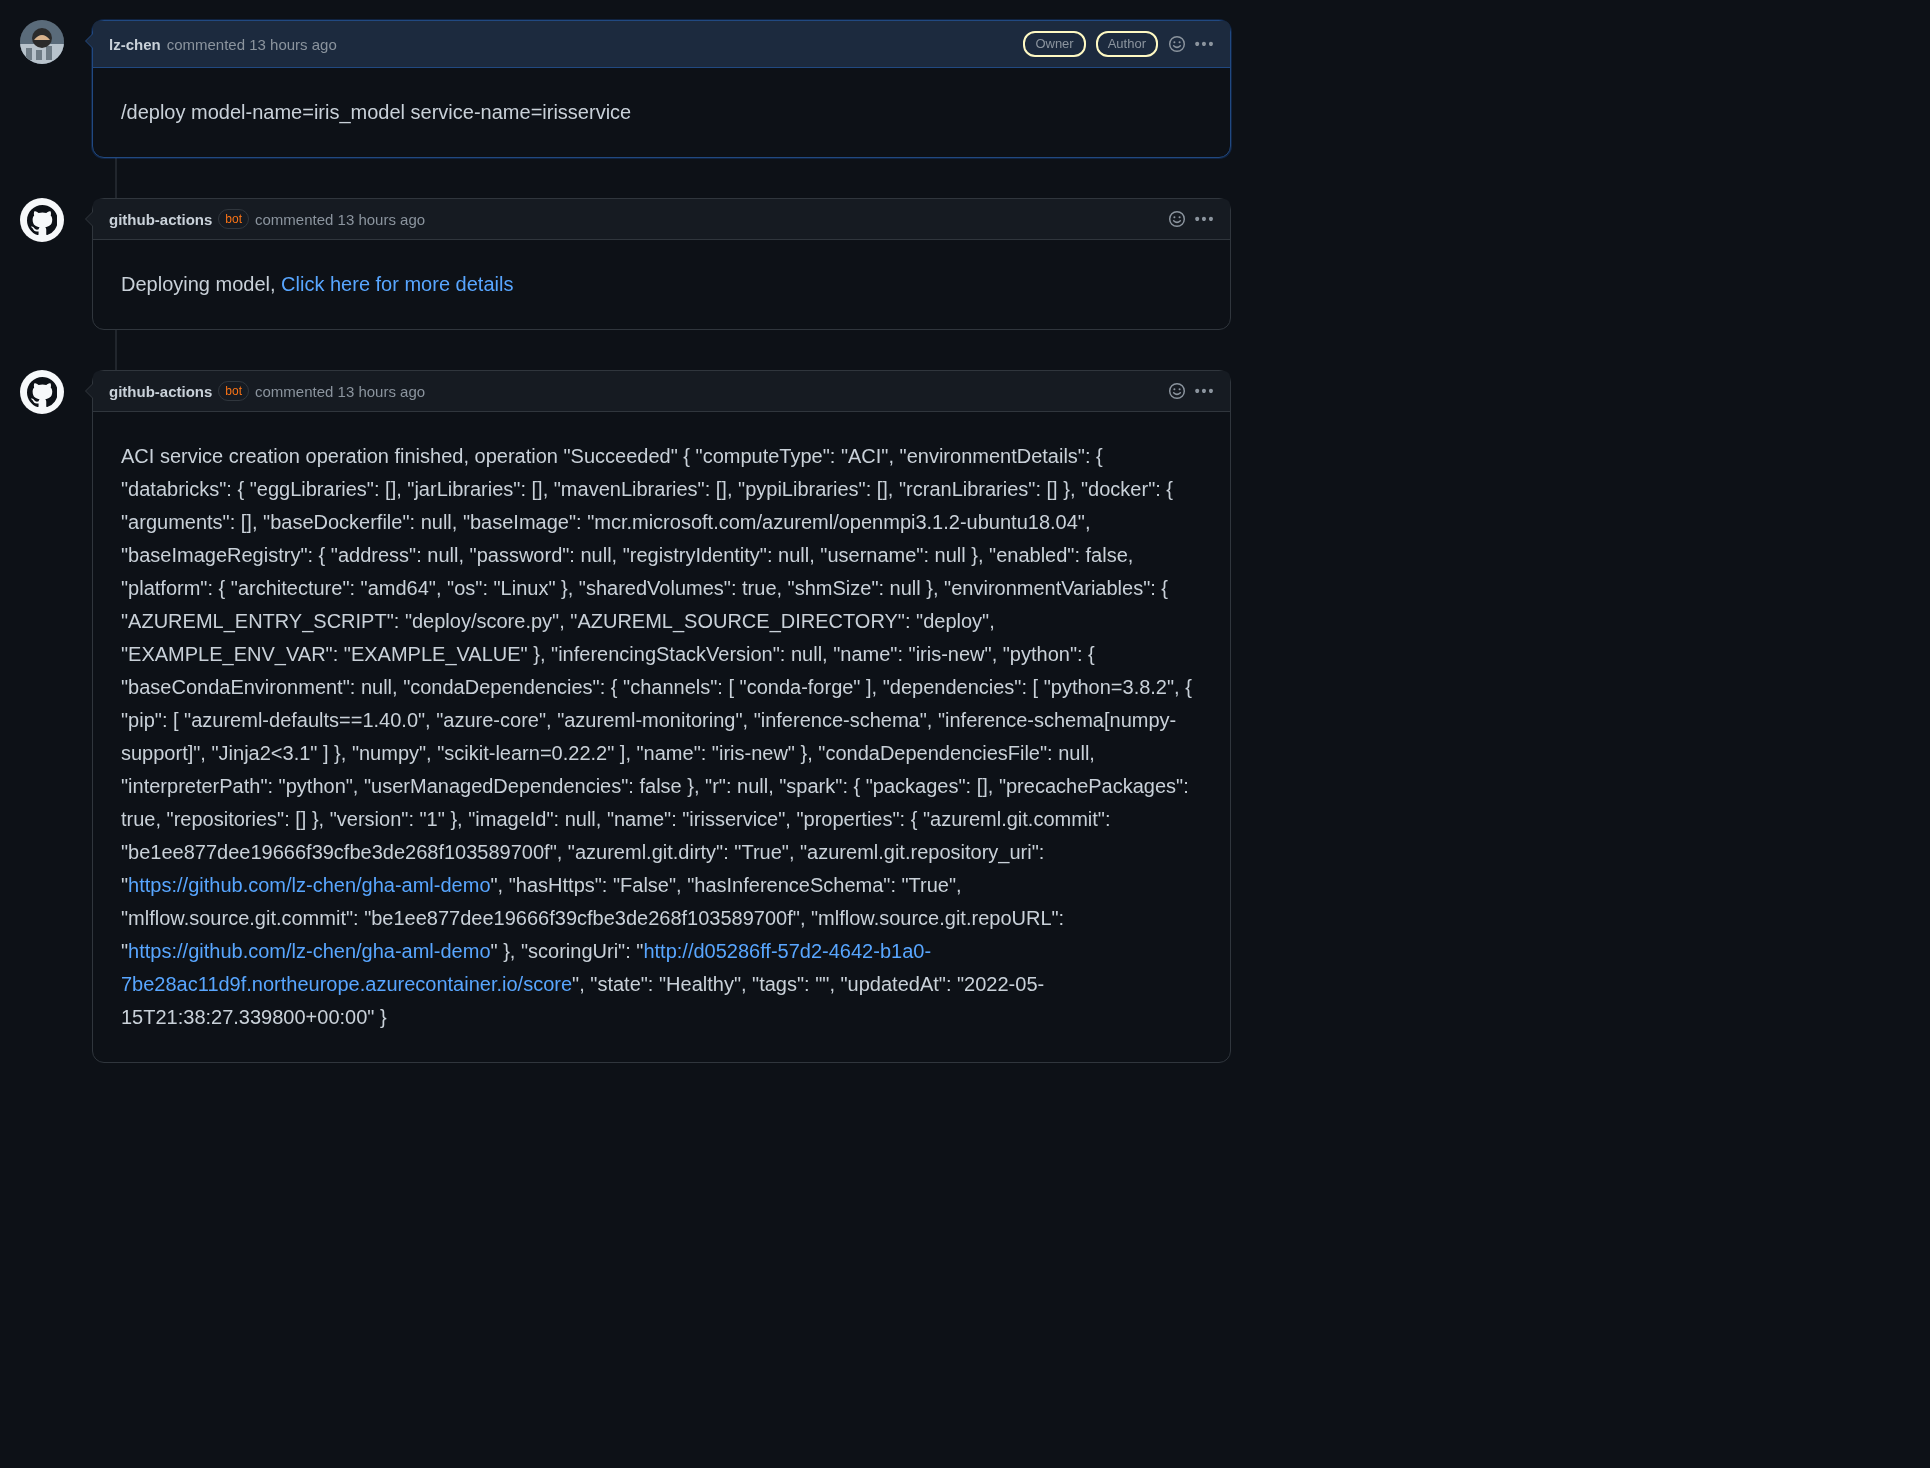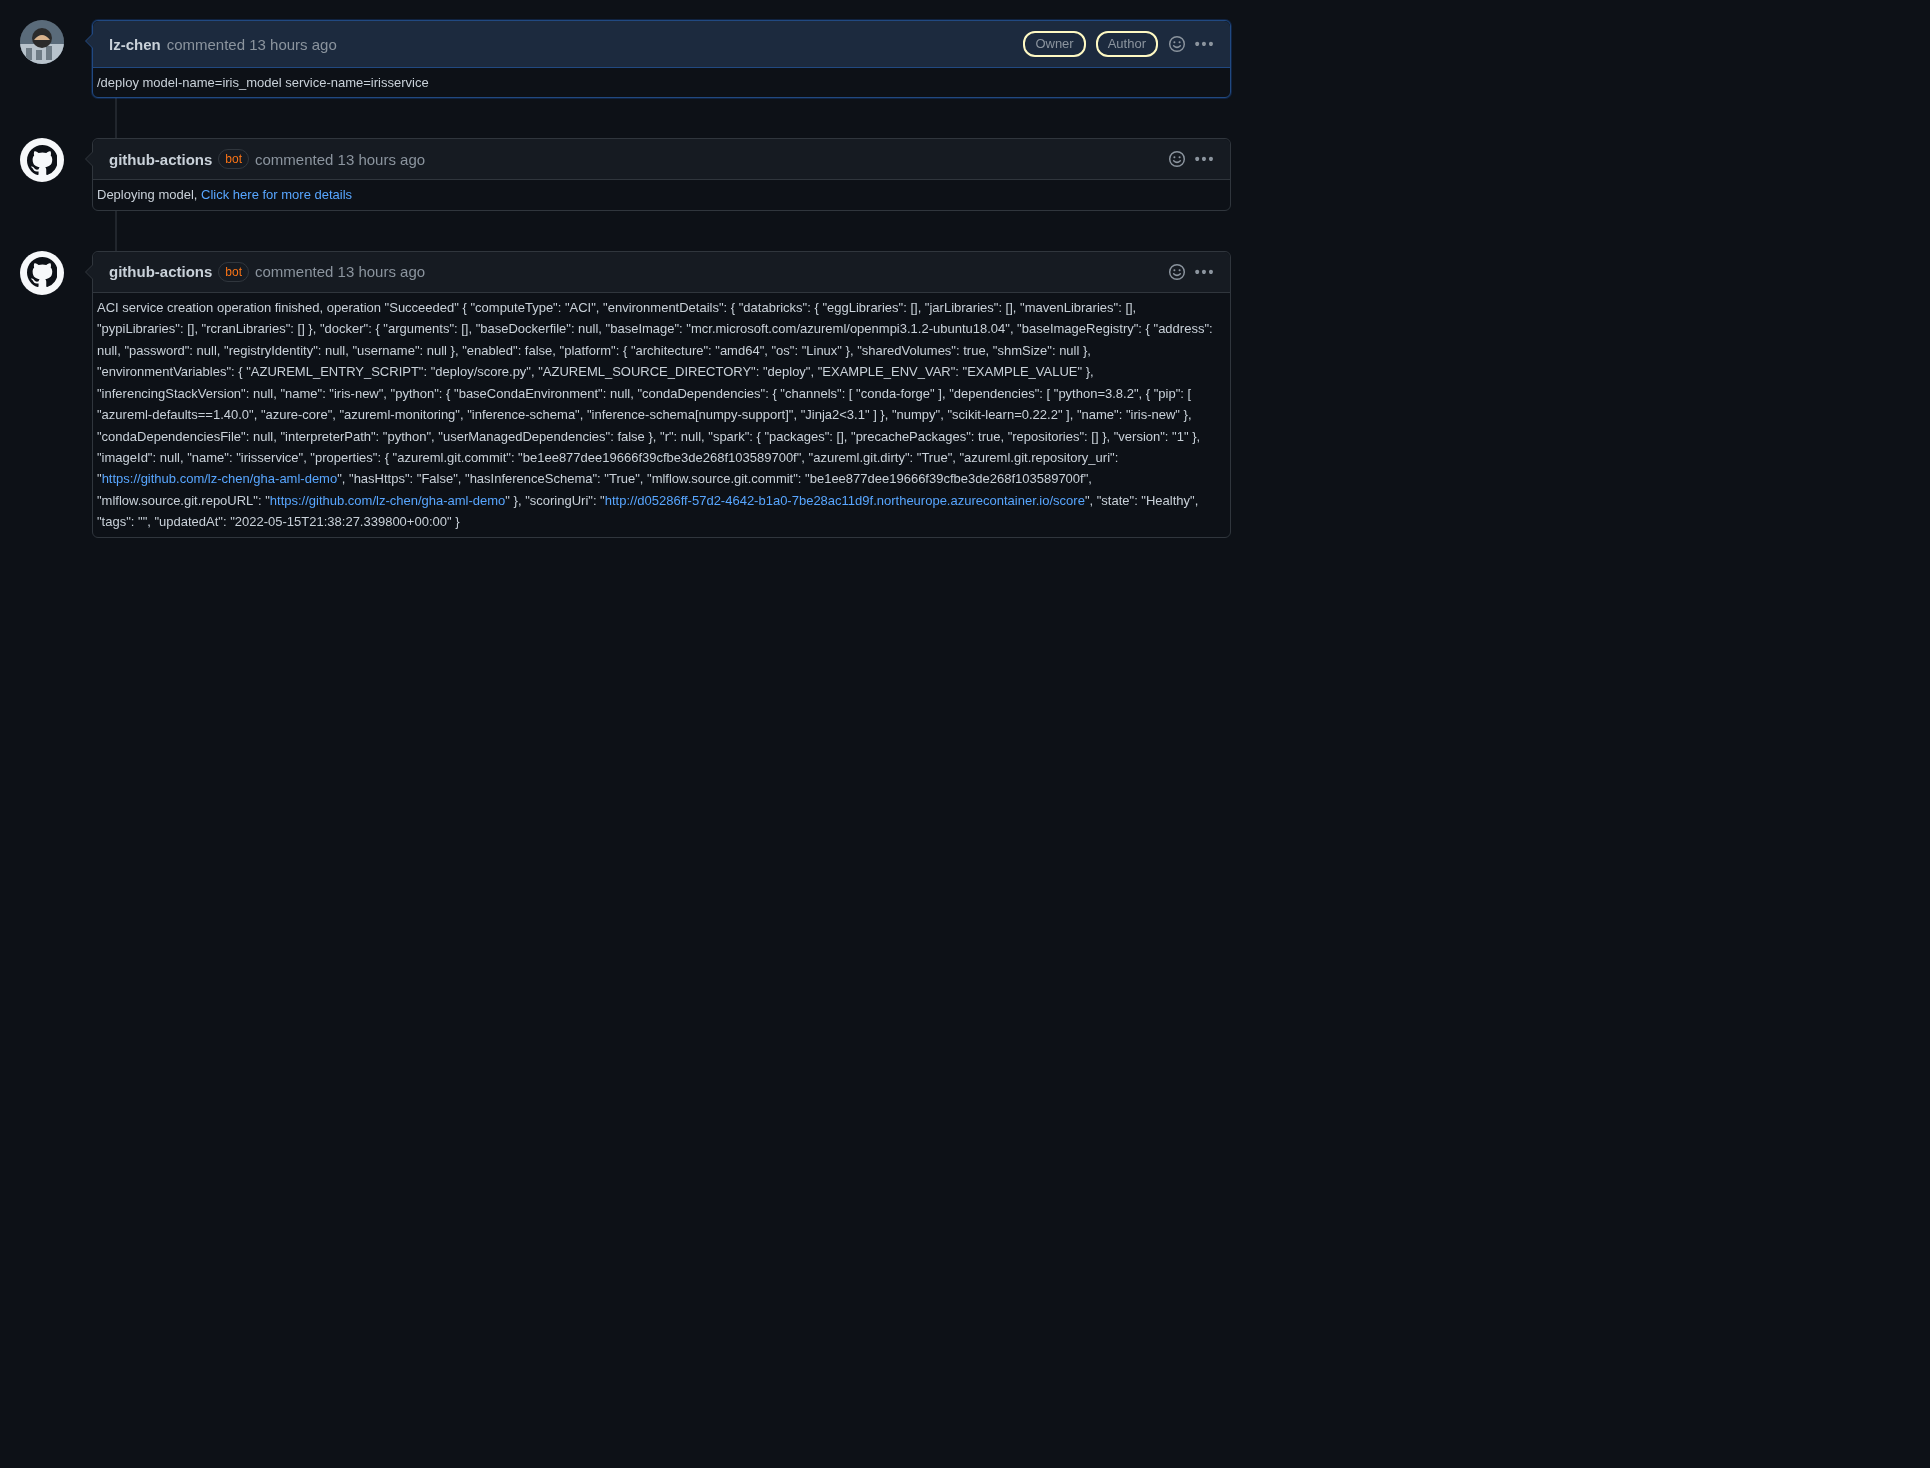--- a/index.html
+++ b/index.html
@@ -40,21 +40,21 @@
   .avatar svg { width: 100%; height: 100%; display: block; }
   .avatar-gh {
     background: #f6f8fa;
     display: flex;
     align-items: center;
     justify-content: center;
   }
   .avatar-gh svg { width: 70%; height: 70%; }
   .comment-box {
     border: 1px solid #30363d;
-    border-radius: 6px;
+    border-radius: 12px;
     background: #0d1117;
     position: relative;
   }
   .comment-box.highlighted {
     border-color: #214981;
     box-shadow: 0 0 0 1px #1f6feb33;
   }
   .comment-header {
     display: flex;
     align-items: center;
@@ -113,22 +113,22 @@
   }
   .icon-btn svg { width: 18px; height: 18px; fill: currentColor; }
   .kebab-dots {
     letter-spacing: 2px;
     font-size: 14px;
     font-weight: 900;
     color: #8b949e;
     line-height: 1;
   }
   .comment-body {
-    padding: 4px;
-    font-size: 13px;
+    padding: 28px;
+    font-size: 20px;
     line-height: 1.65;
     color: #c9d1d9;
     word-wrap: break-word;
   }
   .link { color: #58a6ff; text-decoration: none; }
   .arrow-caret {
     position: absolute;
     left: -8px;
     top: 12px;
     width: 0; height: 0;

